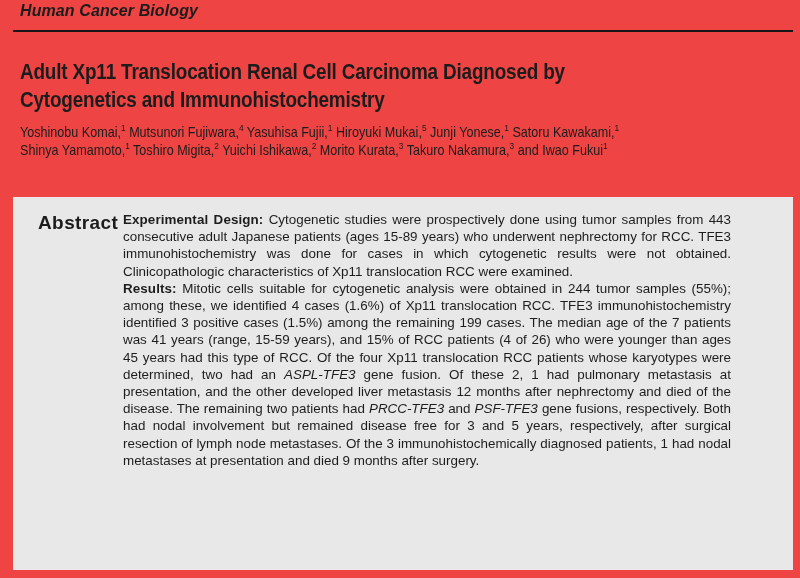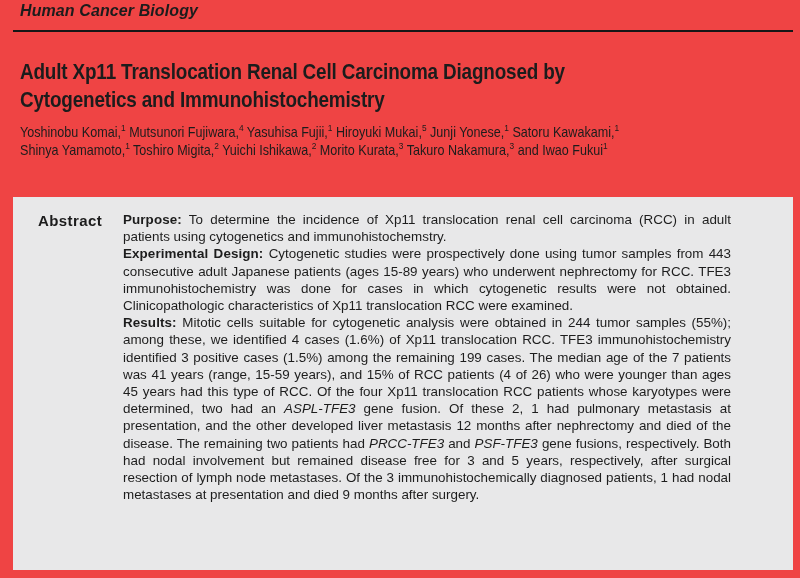--- a/index.html
+++ b/index.html
@@ -32,21 +32,21 @@
   .author-line { white-space:nowrap; }
   .authors sup, .author-line sup {
     font-size:9.5px; line-height:0; vertical-align:super;
   }
   .abstract-box {
     position:absolute; left:13px; top:197px; width:780px; height:373px;
     background:#e8e8e9;
   }
   .abstract-label {
     position:absolute; left:25px; top:15px;
-    font-size:15px; font-weight:700; letter-spacing:0.4px;
+    font-size:19px; font-weight:700; letter-spacing:0.4px;
   }
   .abstract-body {
     position:absolute; left:110px; top:14px; width:608px;
     font-size:13.4px; line-height:17.2px; text-align:justify;
     color:#1d1d1d;
   }
   .abs-section { margin:0; }
   .abs-heading { letter-spacing:0.1px; }
 </style>
 </head>
@@ -64,19 +64,18 @@
   </div>
 
   <div class="authors">
       <div class="author-line"><span>Yoshinobu Komai,<sup>1</sup></span> <span>Mutsunori Fujiwara,<sup>4</sup></span> <span>Yasuhisa Fujii,<sup>1</sup></span> <span>Hiroyuki Mukai,<sup>5</sup></span> <span>Junji Yonese,<sup>1</sup></span> <span>Satoru Kawakami,<sup>1</sup></span></div>
       <div class="author-line"><span>Shinya Yamamoto,<sup>1</sup></span> <span>Toshiro Migita,<sup>2</sup></span> <span>Yuichi Ishikawa,<sup>2</sup></span> <span>Morito Kurata,<sup>3</sup></span> <span>Takuro Nakamura,<sup>3</sup></span> <span>and Iwao Fukui<sup>1</sup></span></div>
     </div>
 
   <div class="abstract-box">
     <div class="abstract-label">Abstract</div>
     <div class="abstract-body">
-        <p class="abs-section"><b class="abs-heading">Purpose:</b><span> To determine the incidence of Xp11 translocation renal cell carcinoma (RCC) in adult patients using cytogenetics and immunohistochemstry.</span></p>
         <p class="abs-section"><b class="abs-heading">Experimental Design:</b><span> Cytogenetic studies were prospectively done using tumor samples from 443 consecutive adult Japanese patients (ages 15-89 years) who underwent nephrectomy for RCC. TFE3 immunohistochemistry was done for cases in which cytogenetic results were not obtained. Clinicopathologic characteristics of Xp11 translocation RCC were examined.</span></p>
         <p class="abs-section"><b class="abs-heading">Results:</b><span> Mitotic cells suitable for cytogenetic analysis were obtained in 244 tumor samples (55%); among these, we identified 4 cases (1.6%) of Xp11 translocation RCC. TFE3 immunohistochemistry identified 3 positive cases (1.5%) among the remaining 199 cases. The median age of the 7 patients was 41 years (range, 15-59 years), and 15% of RCC patients (4 of 26) who were younger than ages 45 years had this type of RCC. Of the four Xp11 translocation RCC patients whose karyotypes were determined, two had an </span><i>ASPL-TFE3</i><span> gene fusion. Of these 2, 1 had pulmonary metastasis at presentation, and the other developed liver metastasis 12 months after nephrectomy and died of the disease. The remaining two patients had </span><i>PRCC-TFE3</i><span> and </span><i>PSF-TFE3</i><span> gene fusions, respectively. Both had nodal involvement but remained disease free for 3 and 5 years, respectively, after surgical resection of lymph node metastases. Of the 3 immunohistochemically diagnosed patients, 1 had nodal metastases at presentation and died 9 months after surgery.</span></p>
       </div>
   </div>
 
 </div>
 
 </body></html>

